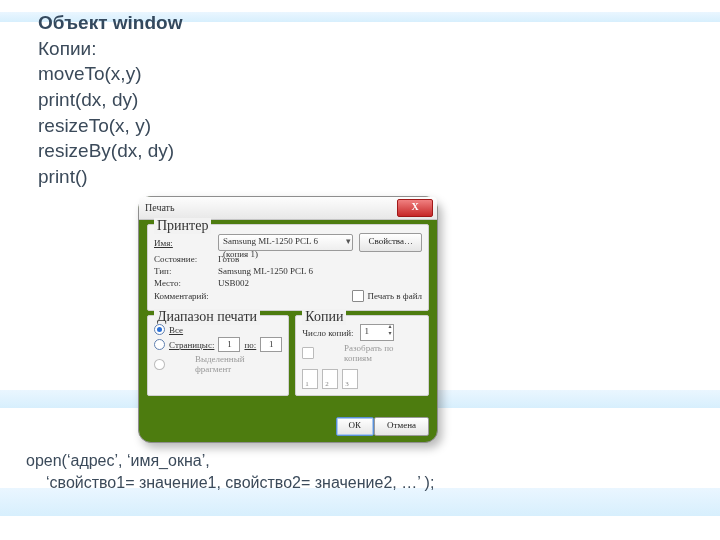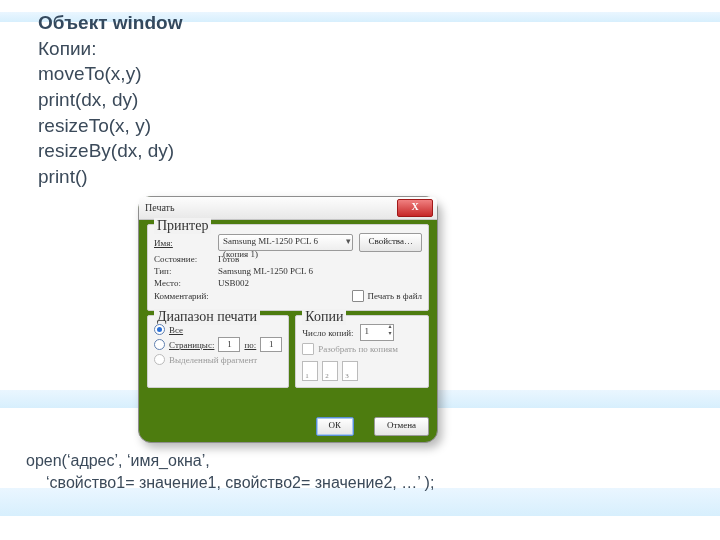--- a/index.html
+++ b/index.html
@@ -207,27 +207,27 @@
     content: "";
     position: absolute;
     left: 3px; top: -3px;
     width: 14px; height: 18px;
     border: 1px solid #ccc;
     background: #fff;
     z-index: -1;
   }
   .two-col { display: flex; gap: 6px; }
   .two-col .group { flex: 1; }
-  .dim { color: #9a9a9a; }
+  .dim { color: #9a9a9a; gap: 26px; }
   .footer {
     position: absolute;
     bottom: 6px;
     right: 8px;
     display: flex;
-    gap: 20px;
+    gap: 0;
   }
   .footer .btn { padding: 0 12px; }
   .footer .ok { border-color: #5a8fd6; box-shadow: 0 0 0 1px #a9c8ee inset; }
 
   .after-dlg {
     position: absolute;
     left: 26px;
     top: 450px;
     font-size: 16px;
     color: #3b4a5a;

